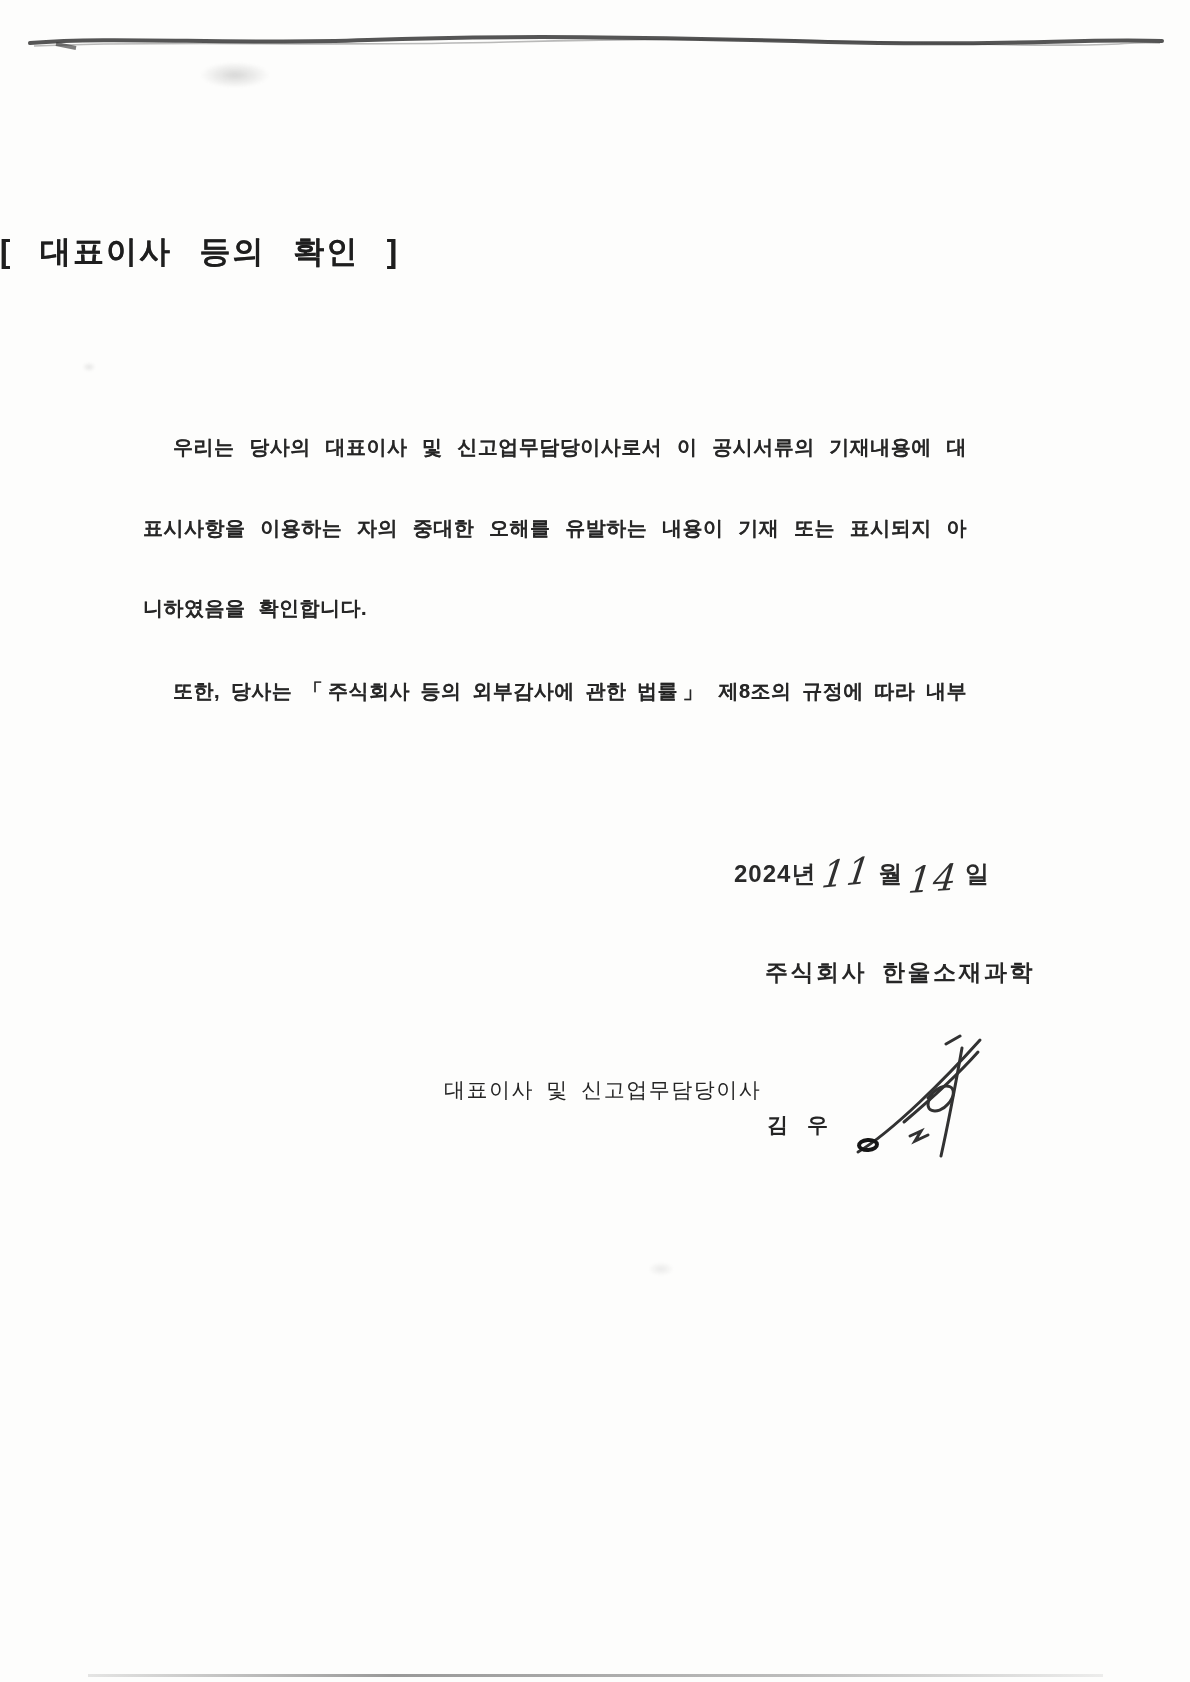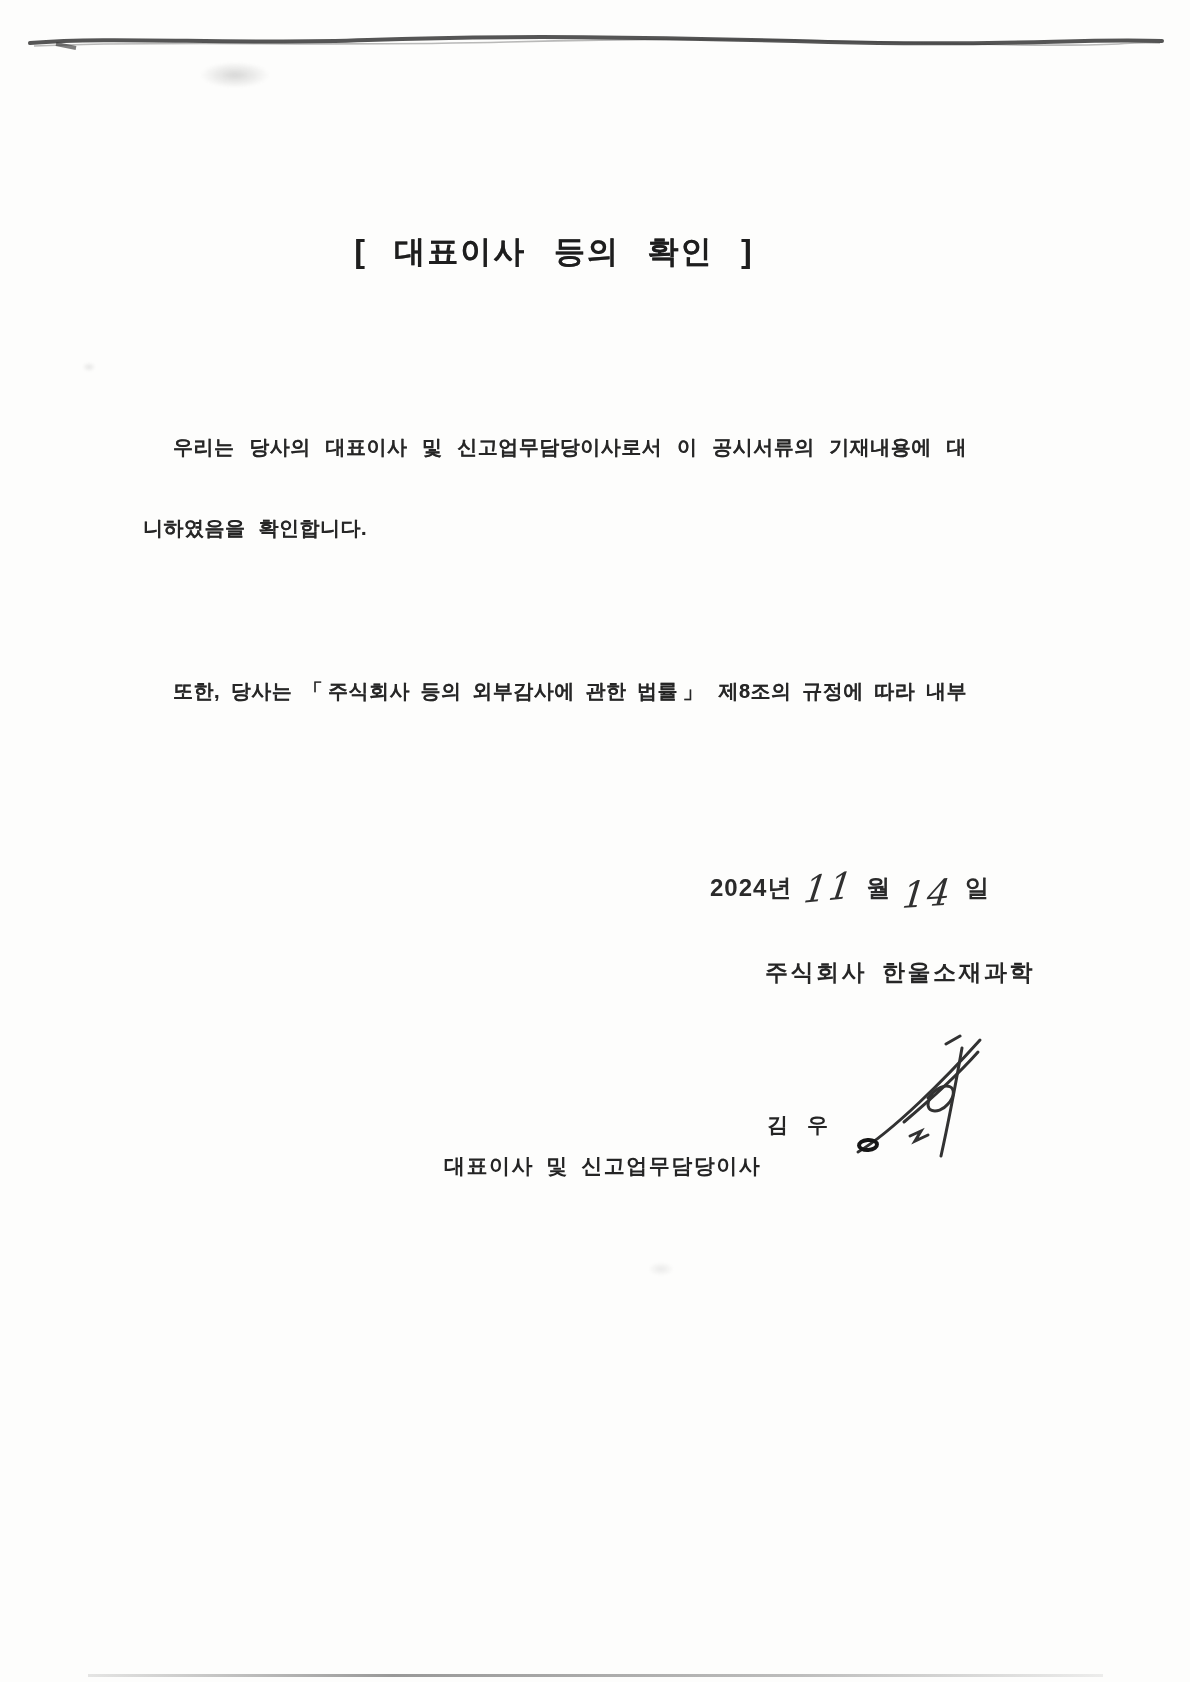--- a/index.html
+++ b/index.html
@@ -22,56 +22,55 @@
   .smudge.s1 { left:200px; top:62px;  width:70px; height:26px; }
   .smudge.s2 { left:82px;  top:362px; width:14px; height:10px; opacity:.6; }
   .smudge.s3 { left:648px; top:1262px; width:26px; height:14px; opacity:.5; }
   .artifact-bottom {
     position:absolute; left:88px; top:1674px; width:1015px; height:3px;
     background: linear-gradient(90deg, rgba(90,90,90,.15), rgba(70,70,70,.55) 30%, rgba(70,70,70,.35) 70%, rgba(90,90,90,.1));
   }
   
   .title {
     position:absolute; left:0; top:231px; width:1108px;
-    text-align:center;
     font-size:31px; font-weight:bold;
     letter-spacing:2px; word-spacing:17px;
     color:#1e1e1e;
     text-shadow: 0 0 .6px rgba(30,30,30,.7);
   }
   .body-par { position:absolute; left:143px; width:824px; font-size:20px; font-weight:bold;
     line-height:33.6px; letter-spacing:.5px; color:#262626; text-shadow:0 0 .4px rgba(40,40,40,.55); }
   .par-1 { top:384px; }
   .par-2 { top:628px; }
   .body-line { text-align:justify; text-align-last:justify;margin-top:47px; }
   .body-line.indent { padding-left:30px; }
   .body-line.last { text-align:center; text-align-last:left; word-spacing:7px; }
   
   .date-row {
     position:absolute; left:690px; top:858px; width:300px; height:60px;
-    display:flex; justify-content:flex-end; align-items:center; gap:9px;
+    display:flex; justify-content:flex-end; align-items:flex-start; gap:3px;
     font-size:24px; font-weight:bold; letter-spacing:1px; color:#2a2a2a;
   }
   .hand {
     display:inline-block;
     font-family:"DejaVu Serif", serif;
     font-style:italic; font-weight:normal;
     font-size:36px; line-height:30px;
     transform: rotate(-6deg) skewX(-14deg);
     color:#303030; letter-spacing:2px;
     padding: 0 3px;
   }
   .hand.day { transform: rotate(-4deg) skewX(-10deg) translateY(6px); }
   
   .company {
     position:absolute; left:765px; top:957px;
     font-size:23px; font-weight:bold; letter-spacing:2.5px; word-spacing:6px; color:#262626;
   }
-  .signer-role { position:absolute; left:444px; top:1152px;
-    font-size:21px; font-weight:bold; letter-spacing:1.5px; word-spacing:5px; color:#242424; }
+  .signer-role { position:absolute; left:444px; top:1076px;
+    font-size:21px; font-weight:normal; letter-spacing:1.5px; word-spacing:5px; color:#242424; }
   .signer-name-a { position:absolute; left:767px; top:1111px; font-size:21px; font-weight:bold; color:#242424; }
   .signer-name-b { position:absolute; left:807px; top:1111px; font-size:21px; font-weight:bold; color:#242424; }
   
   .signature { position:absolute; left:850px; top:1024px; width:142px; height:138px; }
   .ink-ring {
     position:absolute; left:857px; top:1138px;
     width:14px; height:6px;
     border:4px solid #161616; border-radius:50%;
     transform: rotate(-4deg);
   }
@@ -88,20 +87,21 @@
   </svg>
   <div class="smudge s1"></div>
   <div class="smudge s2"></div>
   <div class="smudge s3"></div>
   <div class="artifact-bottom"></div>
 
   <div class="title">[ 대표이사 등의 확인 ]</div>
 
   <div class="body-par par-1">
     <div class="body-line indent">우리는 당사의 대표이사 및 신고업무담당이사로서 이 공시서류의 기재내용에 대</div>
+    <div class="body-line">표시사항을 이용하는 자의 중대한 오해를 유발하는 내용이 기재 또는 표시되지 아</div>
     <div class="body-line last">니하였음을 확인합니다.</div>
   </div>
 
   <div class="body-par par-2">
     <div class="body-line indent">또한, 당사는 「주식회사 등의 외부감사에 관한 법률」 제8조의 규정에 따라 내부</div>
   </div>
 
   <div class="date-row">
     <span>2024년</span>
     <span class="hand">11</span>

